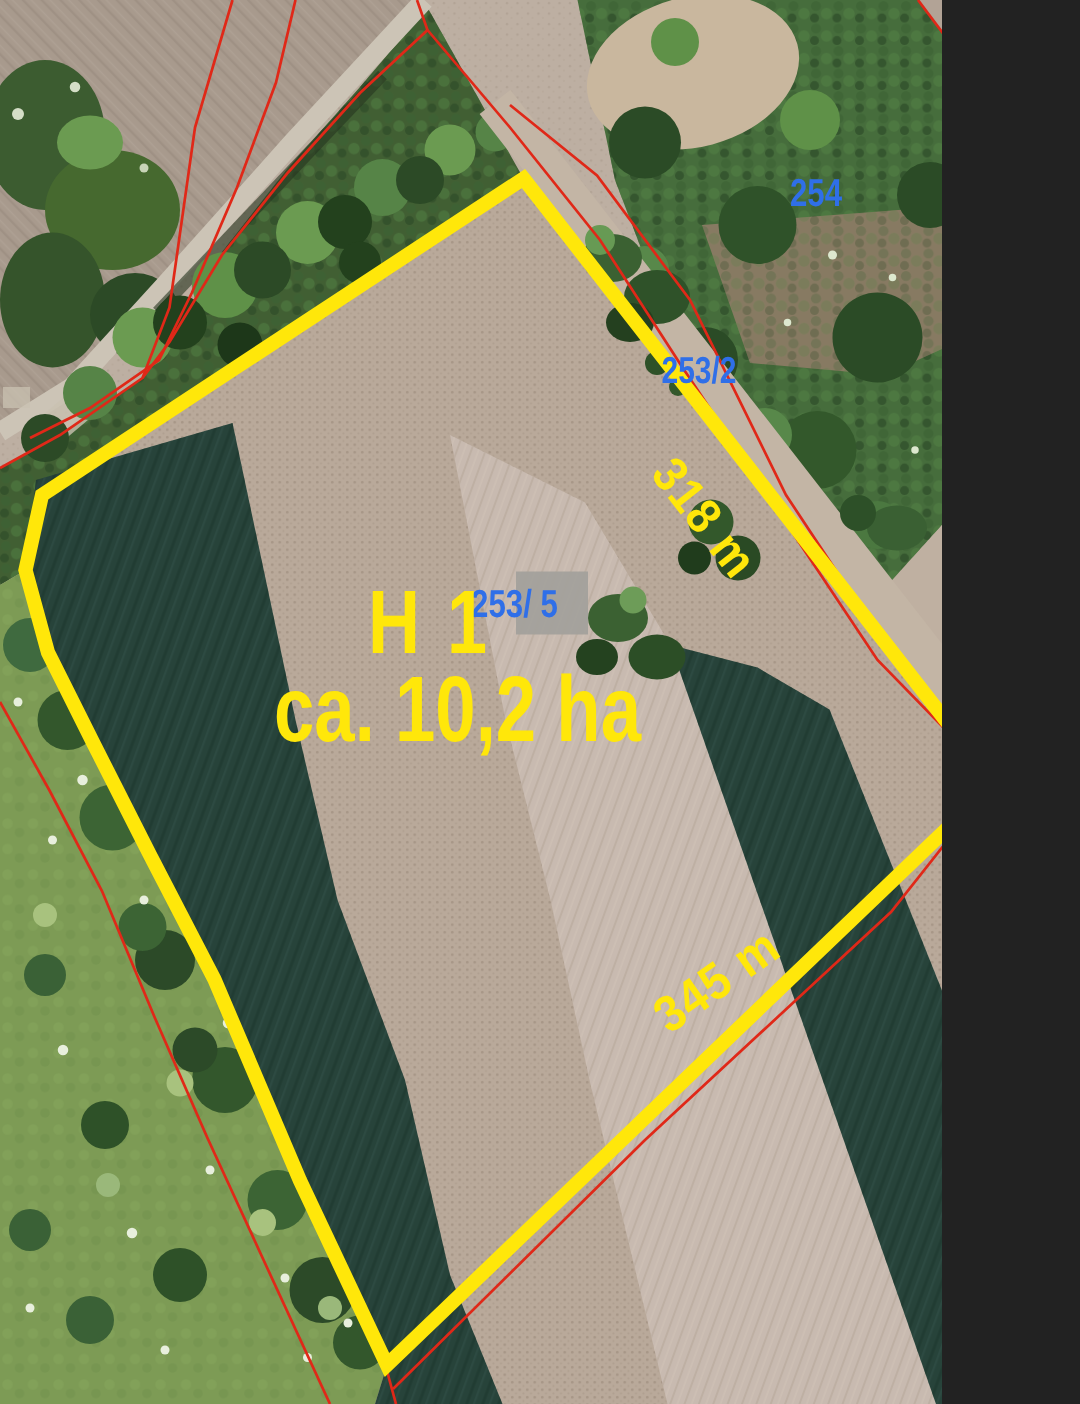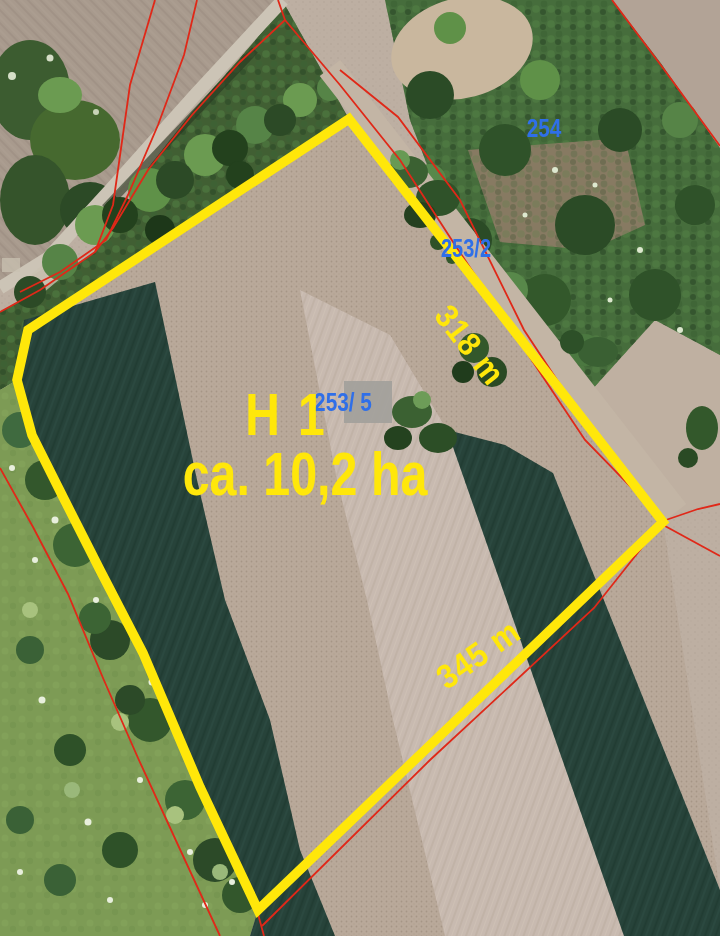--- a/index.html
+++ b/index.html
@@ -1,17 +1,17 @@
 <!DOCTYPE html>
 <html style="--highlight-yellow: #ffe70a; --boundary-red: #e02818; --parcel-number-blue: #2f6fe8; --info-box-gray: #a3a09b;"><head>
 <meta charset="utf-8">
 <style>
   html,body{margin:0;padding:0;background:#222;}
   #stage{
-    position:relative;width:720px;height:936px;overflow:hidden;
+    position:relative;width:628px;height:936px;overflow:hidden;
     font-family:"Liberation Sans",sans-serif;
     background:#c1b3a8;
   }
   #aerial{position:absolute;left:0;top:0;}
   .map-label{
     position:absolute;font-weight:bold;white-space:nowrap;line-height:1;
     transform-origin:center center;
   }
   .blue-label{color:var(--parcel-number-blue,#2f6fe8);font-size:26px;}
   .yellow-label{color:var(--highlight-yellow,#ffe70a);}

